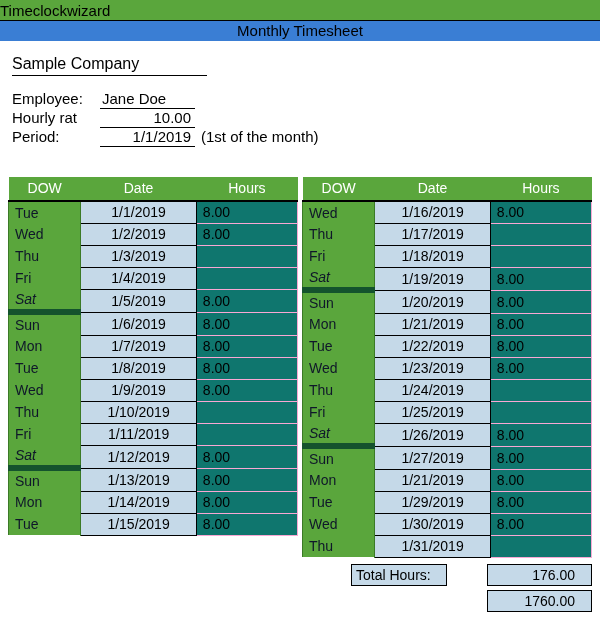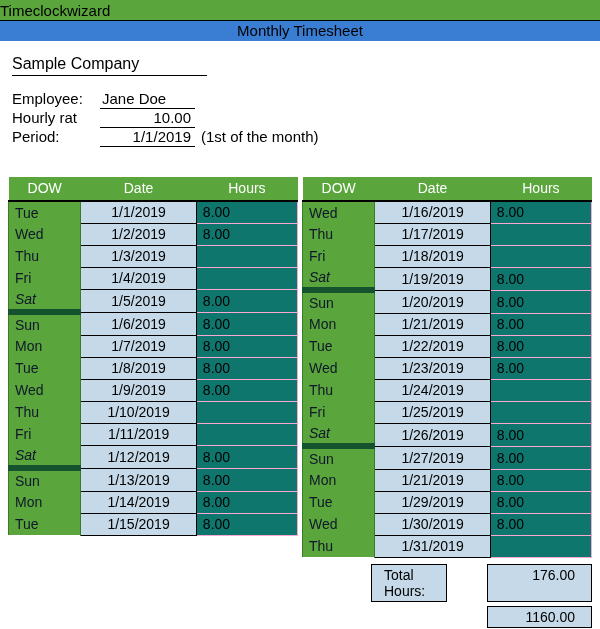--- a/index.html
+++ b/index.html
@@ -96,24 +96,24 @@
 
   .totals {
     margin: 6px 8px 0 0;
     display: flex;
     flex-direction: column;
     align-items: flex-end;
     gap: 4px;
   }
   .totals-row { display: flex; font-size: 14px; }
   .totals-label {
-    width: 76px;
+    width: 96px;
     background: #c5d9e8;
     border: 1px solid #000;
-    padding: 2px 12px;
+    padding: 2px 4px;
   }
   .totals-gap { width: 40px; }
   .totals-value {
     width: 105px;
     background: #c5d9e8;
     border: 1px solid #000;
     text-align: right;
     padding: 2px 16px;
   }
 
@@ -335,21 +335,21 @@
 </div>
 
 <div class="totals">
   <div class="totals-row">
     <div class="totals-label">Total Hours:</div>
     <div class="totals-gap"></div>
     <div class="totals-value">176.00</div>
   </div>
   <div class="totals-row">
     <div class="totals-gap"></div>
-    <div class="totals-value">1160.00</div>
+    <div class="totals-value">1760.00</div>
   </div>
 </div>
 
 <div class="sig-wrap">
   <div class="sig-block">
     
     
   </div>
   <div class="sig-block">
     

